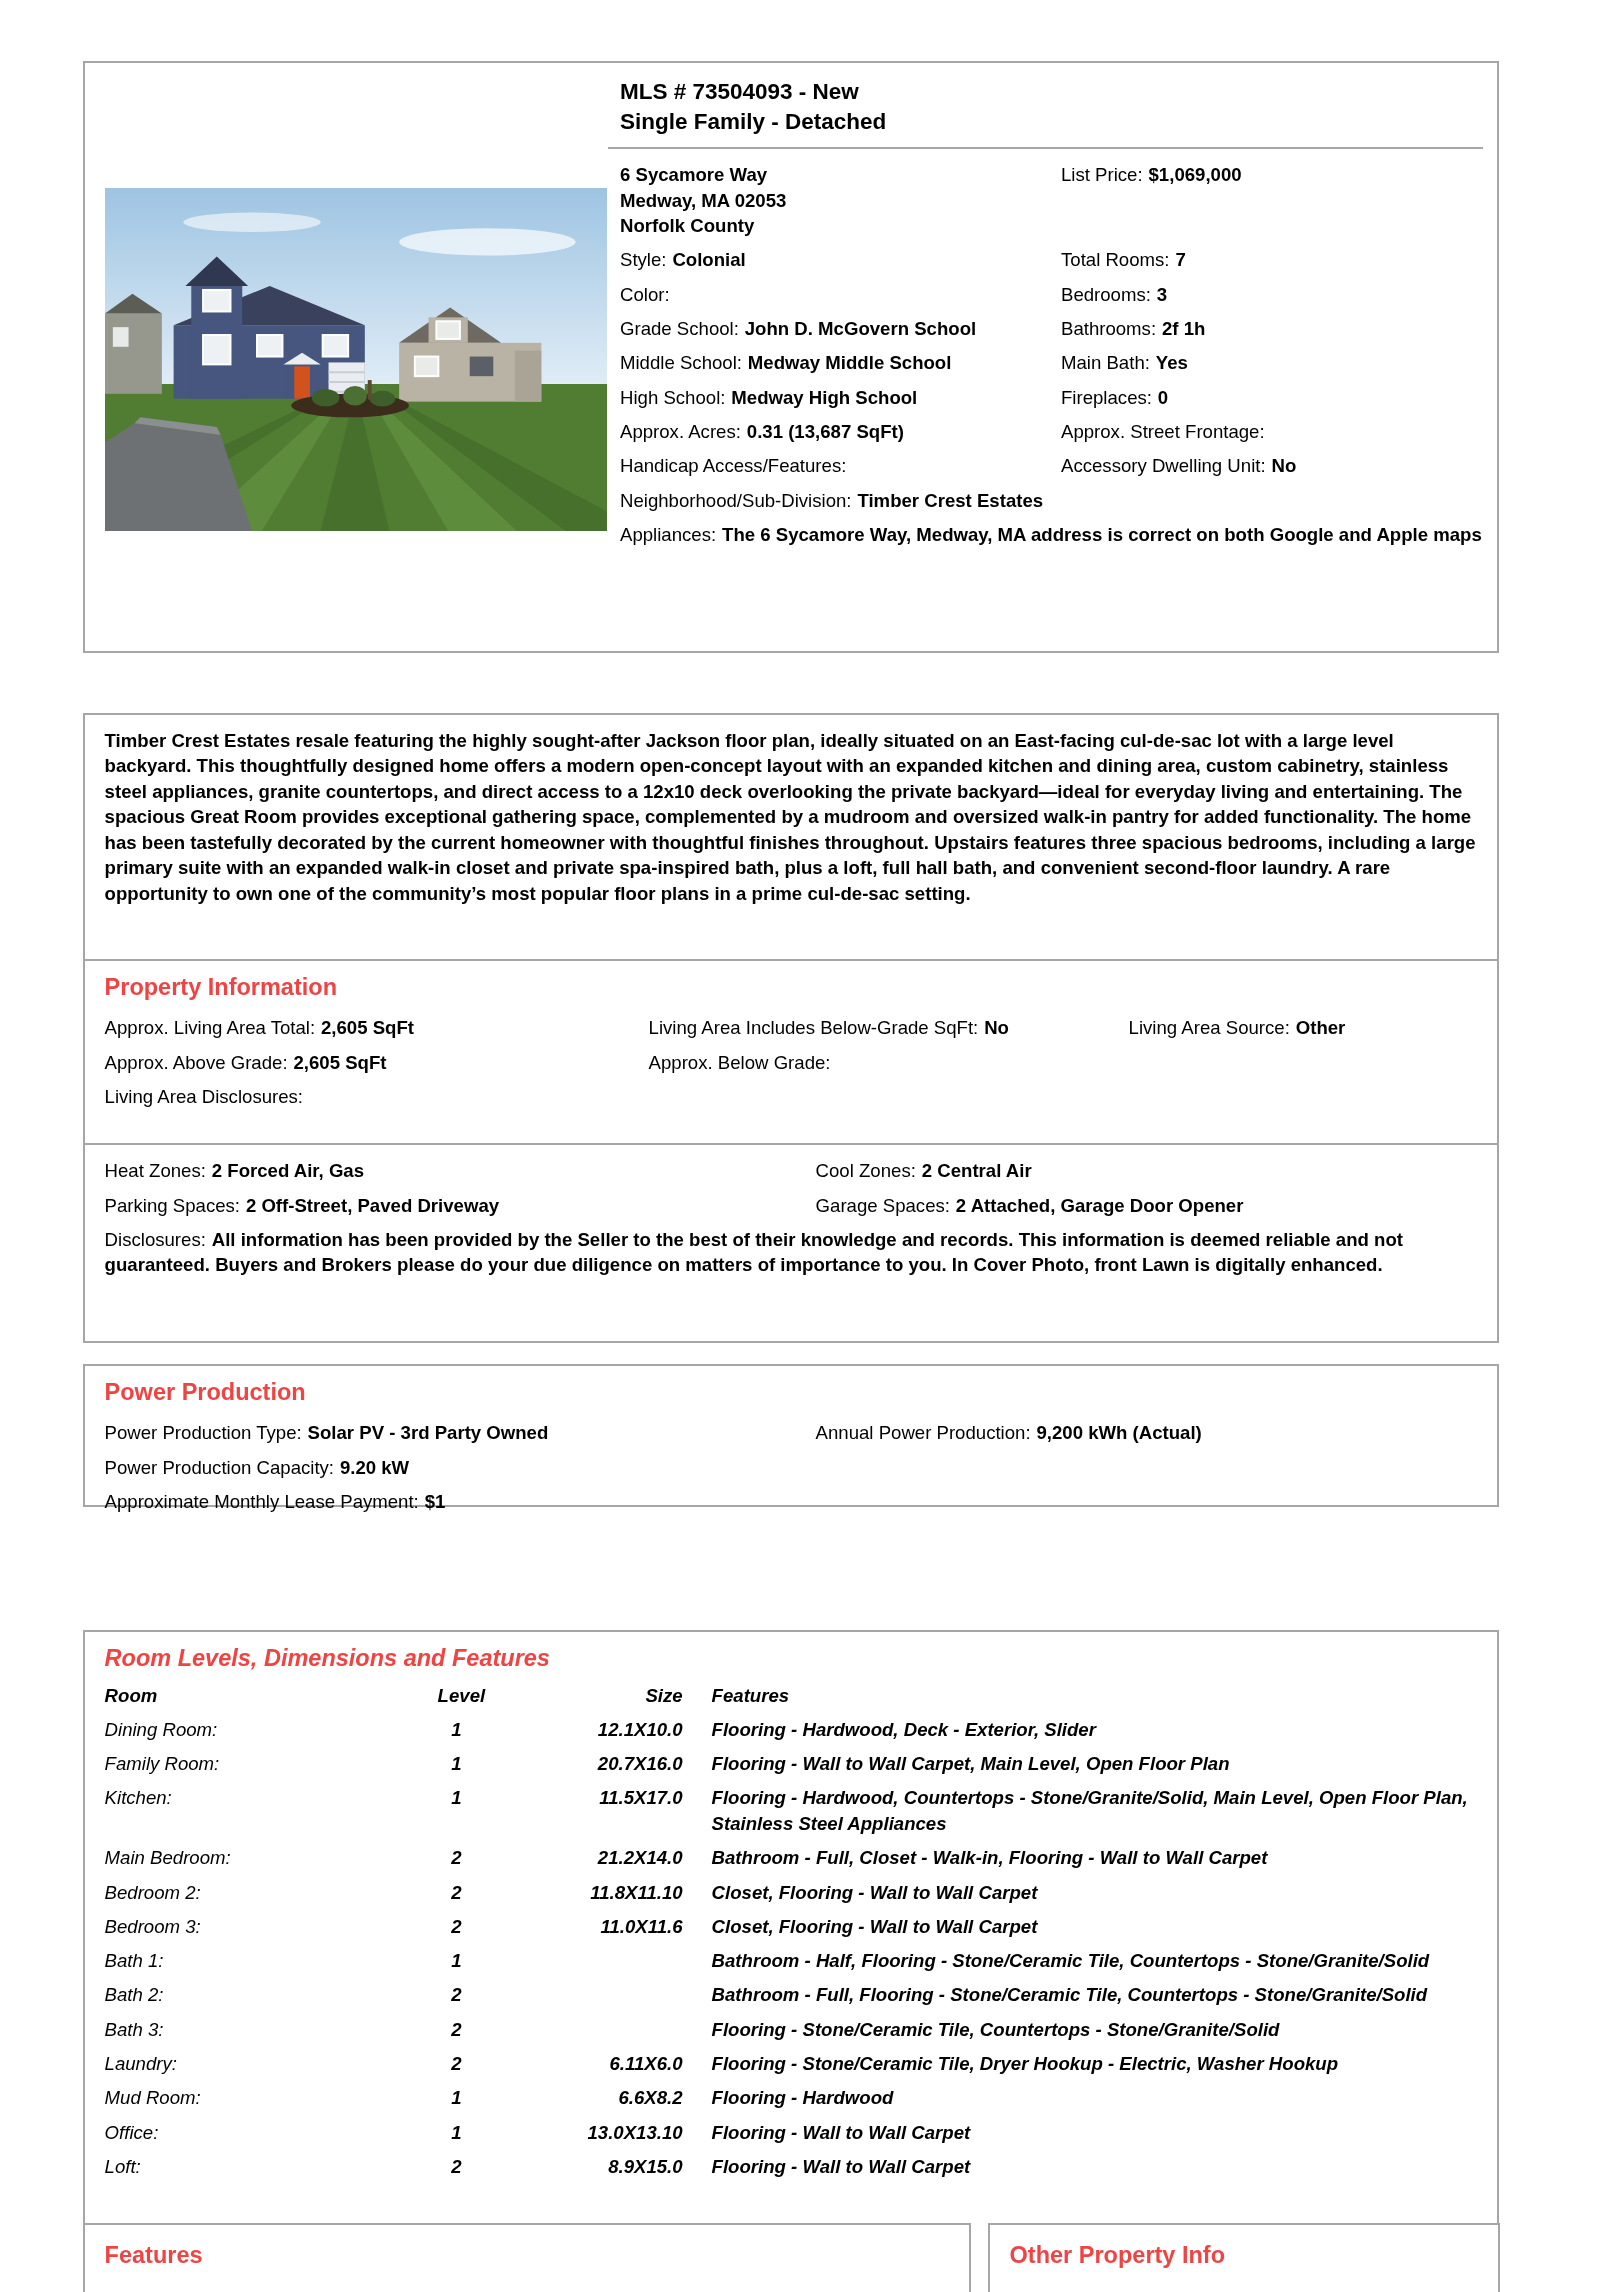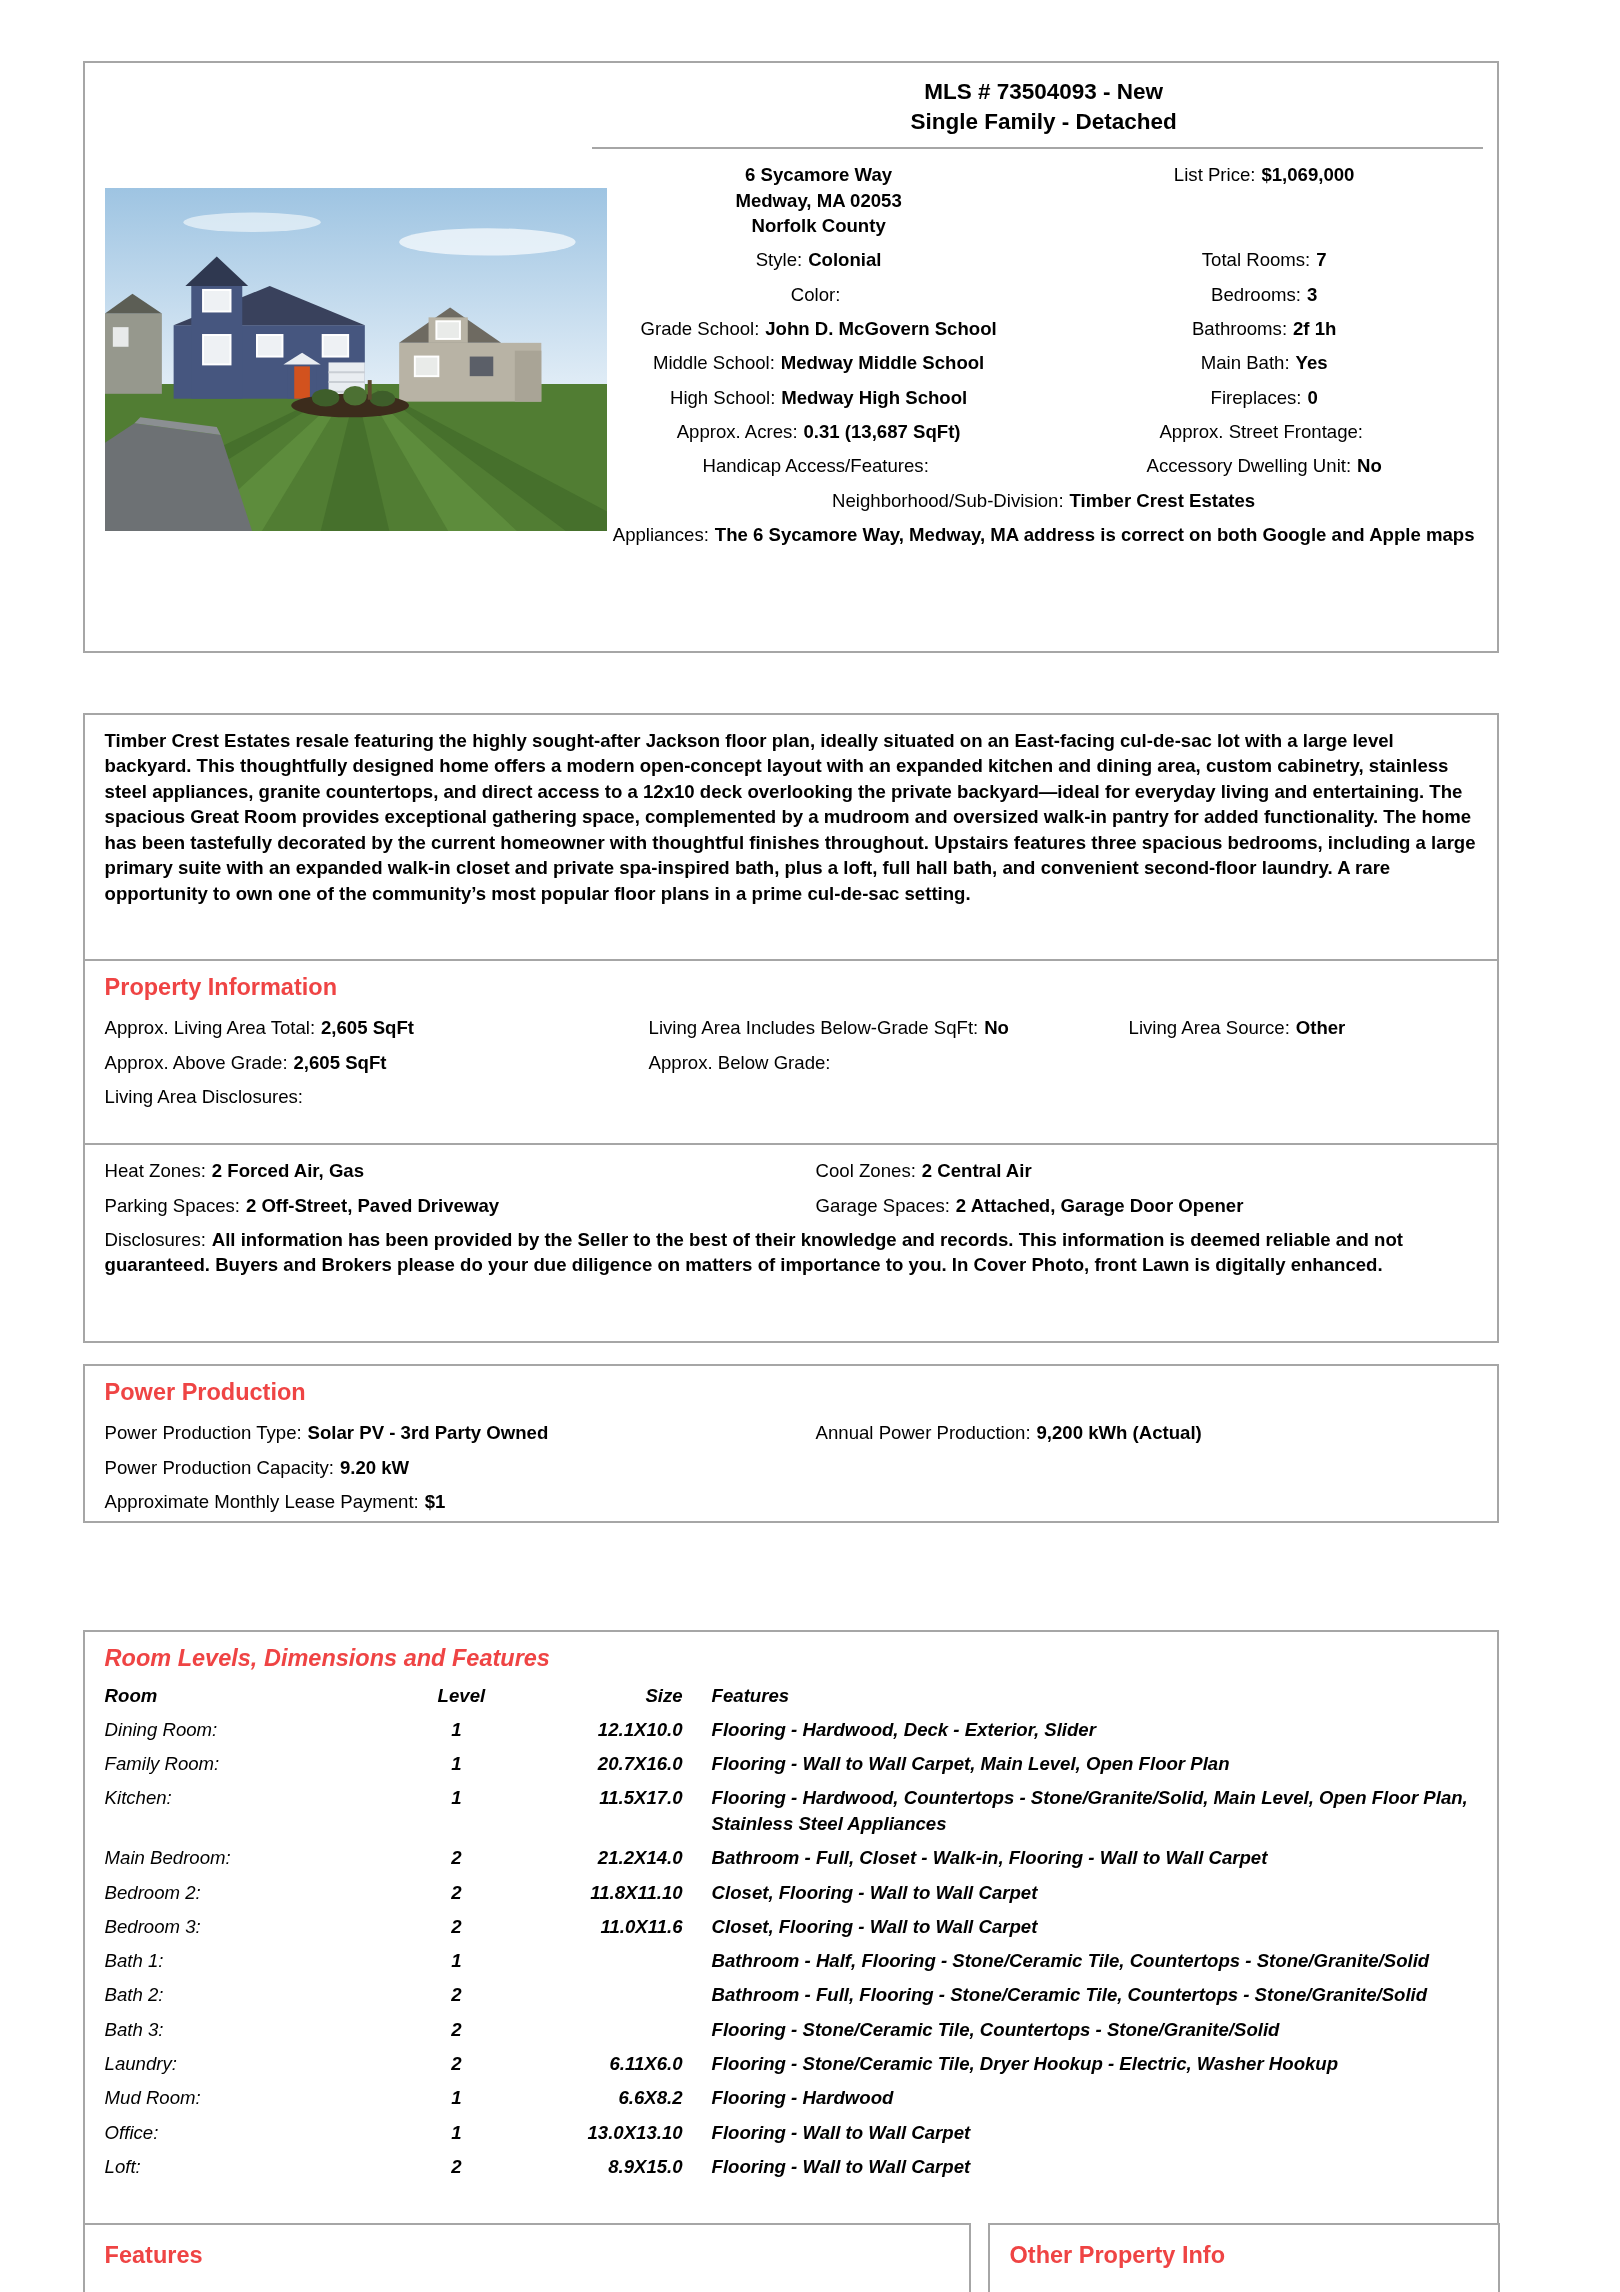--- a/index.html
+++ b/index.html
@@ -12,39 +12,39 @@
     border:2.9px solid #a6a6a6;box-sizing:border-box;
   }
   .sec-title{font-size:23.5px;font-weight:bold;color:#ef4444;line-height:29px;}
   .line{font-size:18.6px;line-height:25.5px;}
   .lbl{font-weight:normal;}
   .val{font-weight:bold;margin-left:5.9px;}
   
   #top-box{top:61px;height:592px;}
   .photo-wrap{position:absolute;left:19.6px;top:125px;width:502px;height:343px;}
   .photo-wrap svg{display:block;width:502px;height:343px;}
-  .head-col{position:absolute;left:519px;top:13.7px;right:13.7px;text-align:center;}
+  .head-col{position:absolute;left:535px;top:13.7px;right:13.7px;}
   .mls-title{font-size:22.5px;font-weight:bold;line-height:30px;}
   .head-rule{border-top:2.9px solid #a6a6a6;margin:10.8px 0 12.7px -11.8px;}
   .hrow{display:flex;margin-bottom:8.8px;}
   .hrow .c1{width:441px;flex:none;padding-right:11.8px;box-sizing:border-box;}
   .hrow .c2{flex:1;}
   .addr-line{font-weight:bold;}
   .fullrow{margin-bottom:8.8px;}
   
   #remarks-box{top:683px;height:253px;padding:12.7px 19.6px;margin-top:30px;}
   .remarks-text{font-size:18.6px;font-weight:bold;line-height:25.5px;}
   
   #propinfo-box{top:959px;height:384px;padding:11.8px 19.6px;}
   .pi-grid3{display:grid;grid-template-columns:544px 480px 1fr;margin-bottom:8.8px;}
   .pi-grid2{display:grid;grid-template-columns:711px 1fr;margin-bottom:8.8px;}
   .pi-divider{border-top:2.9px solid #a6a6a6;margin:33px -19.6px 13.7px -19.6px;}
   .sec-title.mb{margin-bottom:13.7px;}
   
-  #power-box{top:1364px;height:159px;padding:11.8px 19.6px;}
+  #power-box{top:1364px;height:143px;padding:11.8px 19.6px;}
   
   #rooms-box{top:1630px;height:772px;padding:11.8px 19.6px;font-style:italic;}
   .rt-head,.rt-row{display:grid;grid-template-columns:333px 118px 127px 1fr;margin-bottom:8.8px;font-size:18.6px;line-height:25.5px;}
   .rt-head{font-weight:bold;margin-top:9.8px;}
   .rt-level{padding-left:13.7px;font-weight:bold;}
   .rt-head .rt-level{padding-left:0;}
   .rt-size{text-align:right;font-weight:bold;}
   .rt-head .rt-size{font-weight:bold;}
   .rt-feat{padding-left:29px;font-weight:bold;}
   .rt-head .rt-room,.rt-head .rt-feat{font-weight:bold;}

